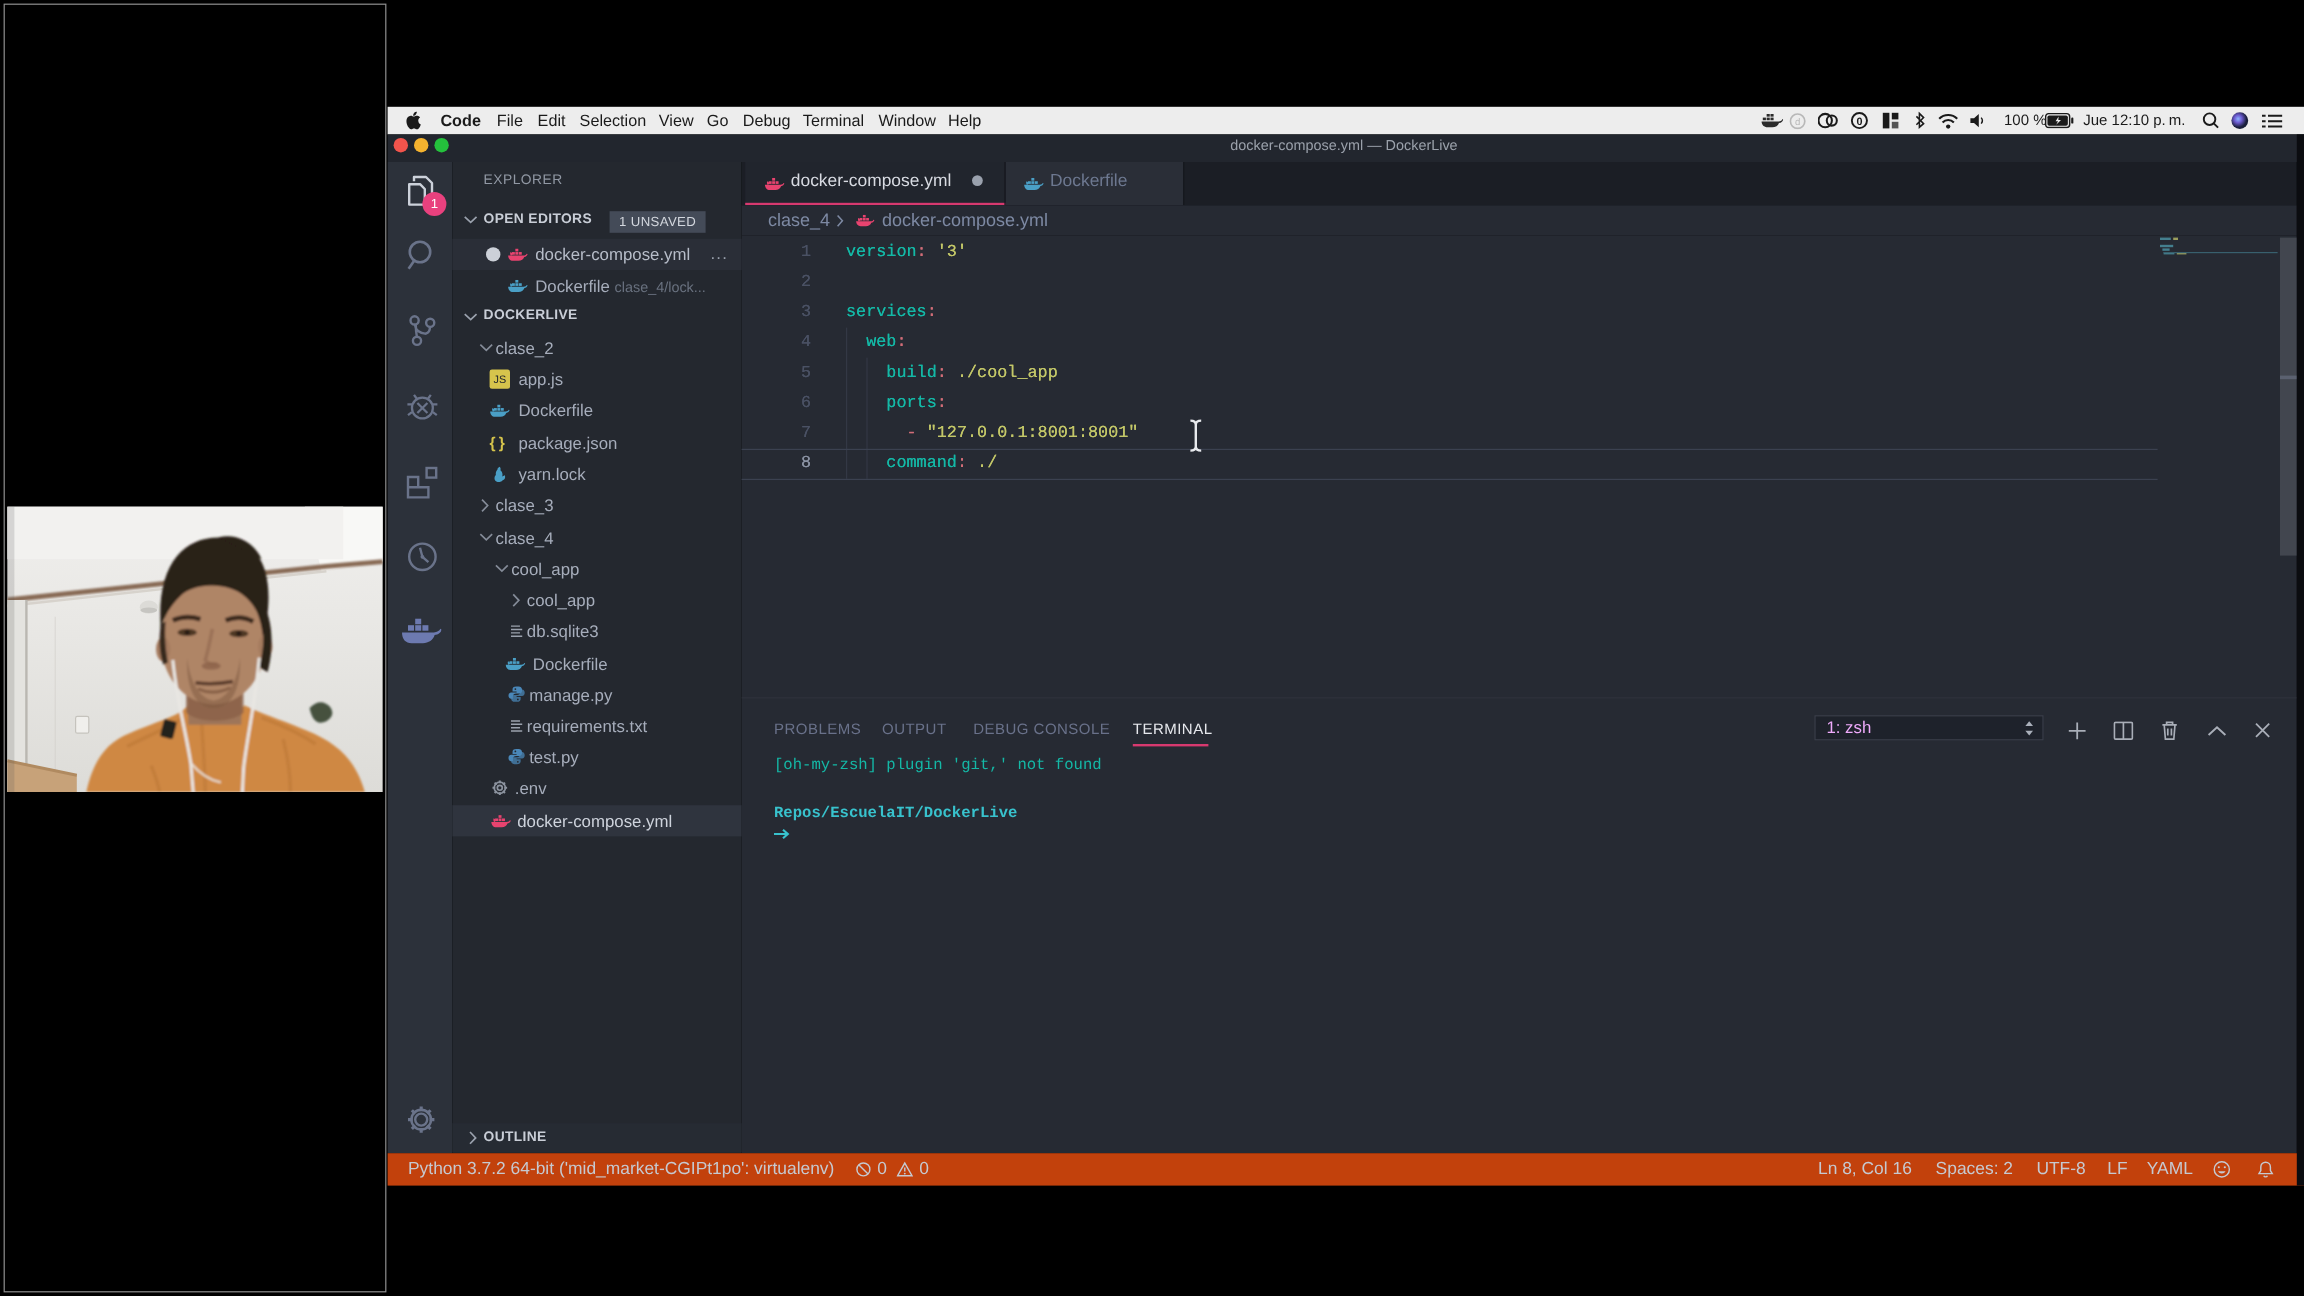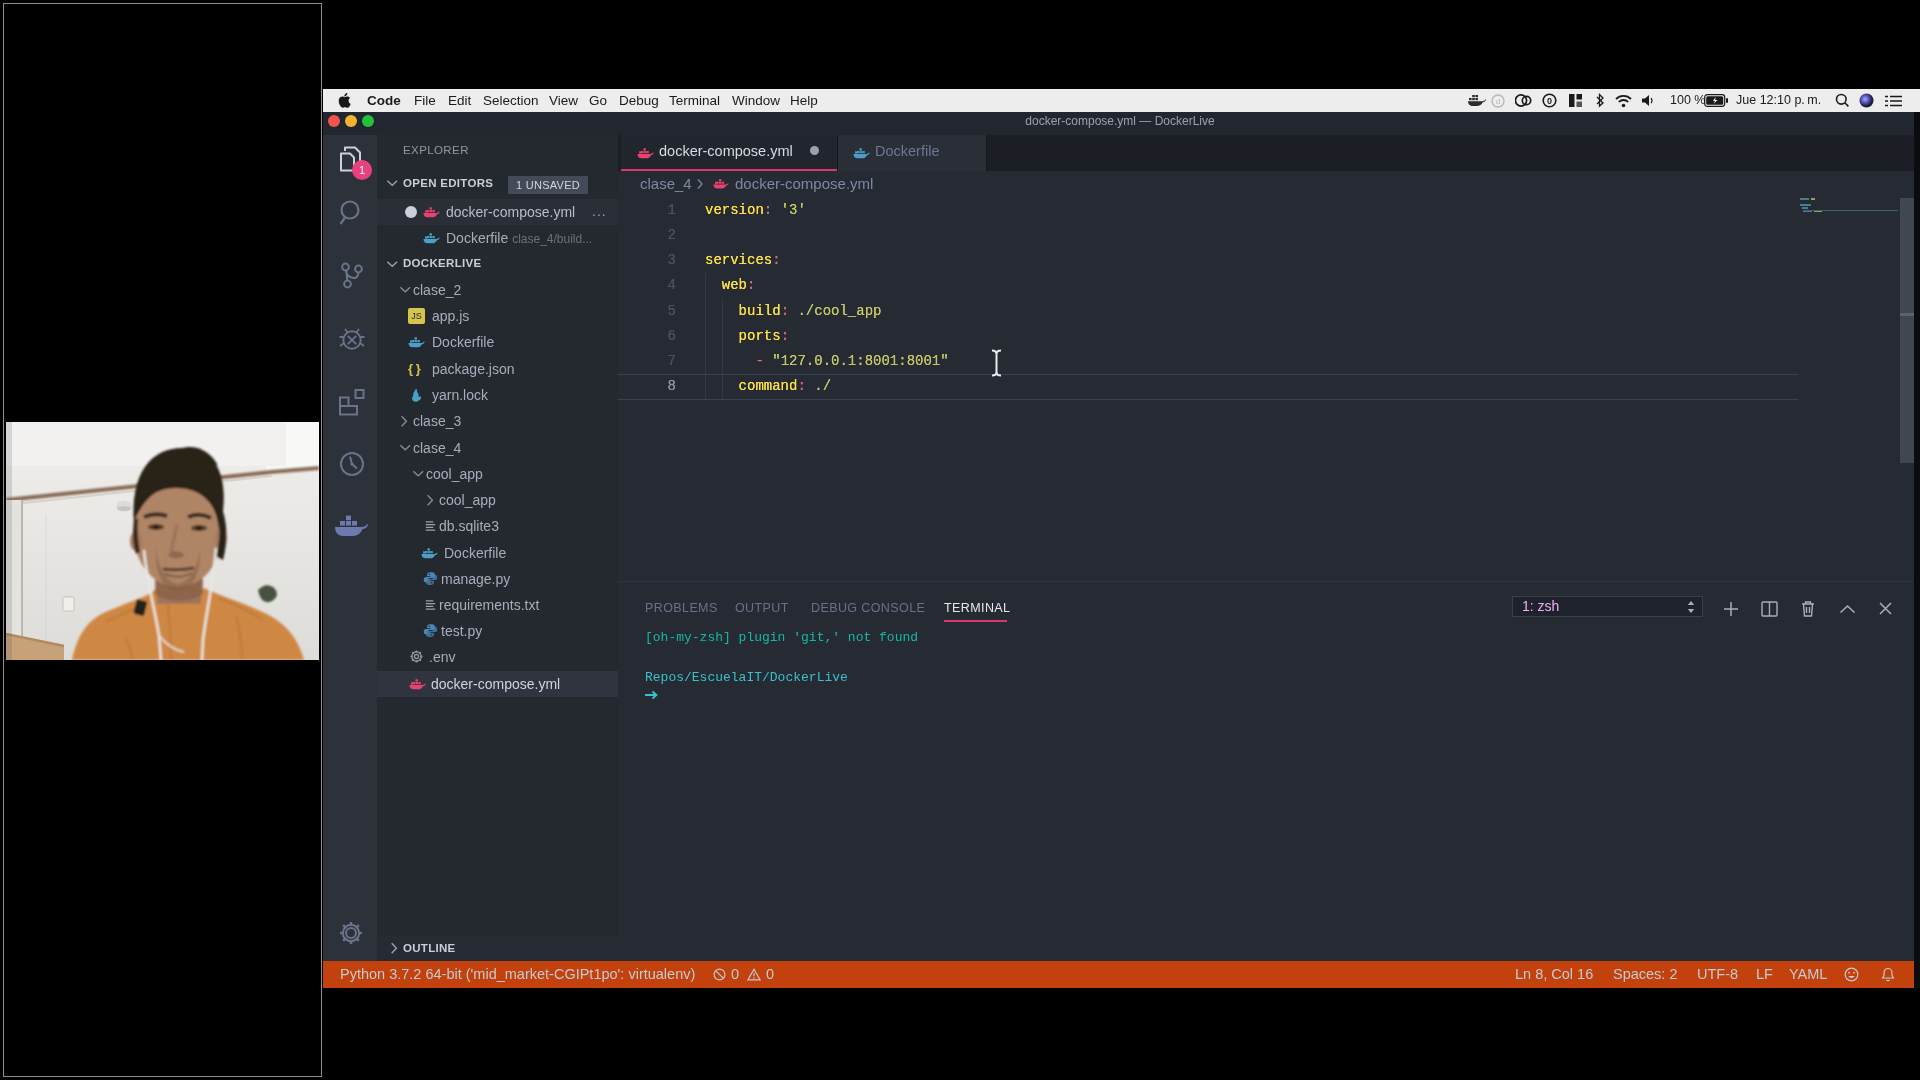--- a/index.html
+++ b/index.html
@@ -23,21 +23,21 @@
   
   #sidebar{left:377px;top:135px;width:241px;height:826px;background:#24282f;color:#a6adbb;font-size:14px;}
   .srow{position:absolute;left:0;width:241px;height:26px;line-height:26px;white-space:nowrap;}
   .slab{position:absolute;white-space:nowrap;}
   
   #tabstrip{left:618px;top:135px;width:1296px;height:36px;background:#1b1e25;}
   #breadcrumb{left:618px;top:171px;width:1296px;height:25px;background:#262a33;color:#7d89a3;font-size:15px;line-height:25px;}
   #codearea{left:618px;top:196px;width:1296px;height:385px;background:#262a33;}
   .cl{position:absolute;left:0;width:1296px;height:25.2px;line-height:25.2px;font-family:"Liberation Mono",monospace;font-size:14px;white-space:pre;}
   .ln{position:absolute;width:58px;text-align:right;color:#4a5164;}
-  .key{color:#fde047;}.pun{color:#d16d78;}.str{color:#c3c768;}
+  .key{color:#14b8a6;}.pun{color:#d16d78;}.str{color:#c3c768;}
   .cl{text-shadow:0 0 .5px currentColor;}
   
   #panel{left:618px;top:581px;width:1296px;height:380px;background:#262a33;border-top:1px solid #30343e;box-sizing:border-box;}
   
   #statusbar{left:323px;top:961px;width:1597px;height:27px;background:#c2410c;color:#c6c9d0;font-size:14.5px;line-height:27px;}
   
   #rstrip{left:1914px;top:112px;width:6px;height:876px;background:#0b0c10;}
 </style>
 </head>
 <body>
@@ -293,21 +293,21 @@
     <div class="srow" style="top:64px;background:#2a2e37"></div>
     <div class="abs" style="left:28px;top:71px;width:12px;height:12px;border-radius:50%;background:#ccd0d8"></div>
     <svg class="abs" style="left:46px;top:70px" width="17" height="15" viewBox="0 0 20 15">
         <use href="#whale" fill="#e8436f"></use>
       </svg>
     <div class="slab" style="left:69px;top:64px;line-height:26px;color:#b7bdc9">docker-compose.yml</div>
     <div class="slab" style="left:215px;top:64px;line-height:24px;color:#9aa1ad;letter-spacing:1px">...</div>
     <svg class="abs" style="left:46px;top:96px" width="17" height="15" viewBox="0 0 20 15">
         <use href="#whale" fill="#4a9fc6"></use>
       </svg>
-    <div class="slab" style="left:69px;top:90px;line-height:26px;color:#a6adbb">Dockerfile <span style="font-size:12px;color:#69717f">clase_4/build...</span></div>
+    <div class="slab" style="left:69px;top:90px;line-height:26px;color:#a6adbb">Dockerfile <span style="font-size:12px;color:#69717f">clase_4/lock...</span></div>
     <svg class="abs" style="left:7px;top:121px" width="15" height="17" viewBox="0 0 16 17">
         <use href="#chevd" stroke="#9aa1ad"></use>
       </svg>
     <div class="slab" style="left:26px;top:122px;font-size:11.5px;font-weight:bold;color:#c9ced7;letter-spacing:.3px">DOCKERLIVE</div>
     <div class="srow" style="top:142px">
         <svg class="abs" style="left:20px;top:5px" width="15" height="16" viewBox="0 0 16 17">
           <use href="#chevd" stroke="#848b98"></use>
         </svg>
         <span style="position:absolute;left:36px">clase_2</span>
       </div>
@@ -486,21 +486,21 @@
           <path d="M6.5 7v6M9.5 7v6"></path>
         </g>
       </svg>
     <svg class="abs" style="left:1221px;top:22px" width="17" height="10" viewBox="0 0 17 10">
         <path d="M1.5 8.5L8.5 2l7 6.5" fill="none" stroke="#a9aeb8" stroke-width="1.6"></path>
       </svg>
     <svg class="abs" style="left:1260px;top:19px" width="15" height="15" viewBox="0 0 15 15">
         <path d="M2 2l11 11M13 2L2 13" stroke="#a9aeb8" stroke-width="1.5"></path>
       </svg>
     <div class="abs mono" style="left:27px;top:48px;font-size:13px;color:#14b8a6">[oh-my-zsh] plugin 'git,' not found</div>
-    <div class="abs mono" style="left:27px;top:88px;font-size:13px;font-weight:normal;color:#38c2cd">Repos/EscuelaIT/DockerLive</div>
+    <div class="abs mono" style="left:27px;top:88px;font-size:13px;font-weight:bold;color:#38c2cd">Repos/EscuelaIT/DockerLive</div>
     <svg class="abs" style="left:26px;top:108px" width="15" height="10" viewBox="0 0 15 10">
         <path d="M1 5h11M8.5 1.5L12.5 5l-4 3.5" fill="none" stroke="#38c2cd" stroke-width="1.8"></path>
       </svg>
   </div>
   <div id="statusbar" class="abs">
     <span class="abs" style="left:17px">Python 3.7.2 64-bit ('mid_market-CGIPt1po': virtualenv)</span>
     <svg class="abs" style="left:390px;top:7px" width="13" height="13" viewBox="0 0 13 13">
         <circle cx="6.5" cy="6.5" r="5.4" fill="none" stroke="#c6c9d0" stroke-width="1.2"></circle>
         <path d="M2.8 2.8l7.4 7.4" stroke="#c6c9d0" stroke-width="1.2"></path>
       </svg>

